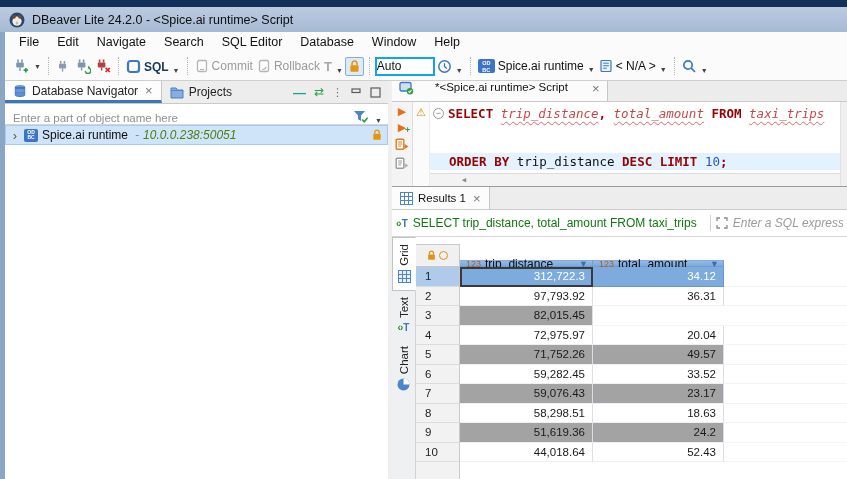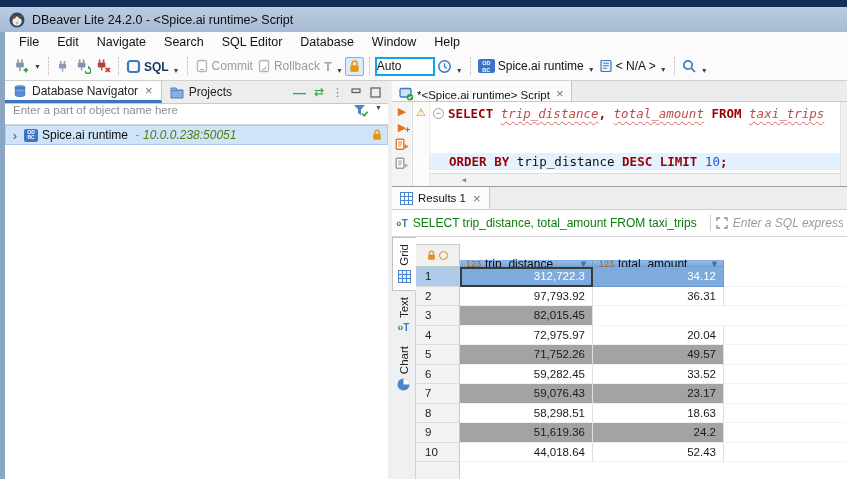--- a/index.html
+++ b/index.html
@@ -39,34 +39,34 @@
 
   
   .view-tabs { height:23px; background:#ededed; border-bottom:1px solid #c9c9c9; display:flex; align-items:stretch; }
   .view-tab { display:flex; align-items:center; gap:5px; padding:0 8px; font-size:12px; color:#222; }
   .view-tab.active { background:#fdfdfd; border-right:1px solid #c6c6c6; border-bottom:3px solid #3d76c0; }
   .view-tab .close { font-size:13px; color:#777; margin-left:2px; }
   .strip-icons { margin-left:auto; display:flex; align-items:center; gap:8px; padding-right:7px; }
   .icon-minus { color:#17a398; font-weight:bold; font-size:13px; }
   .icon-link { color:#2f9e44; font-size:12px; }
   .icon-dots { color:#666; font-size:11px; letter-spacing:0; }
-  .filter-row { height:21px; border-bottom:1px solid #d6d6d6; display:flex; align-items:flex-start; padding:0 6px 0 8px; gap:5px; }
+  .filter-row { height:21px; border-bottom:1px solid #d6d6d6; display:flex; align-items:flex-end; padding:0 6px 0 8px; gap:5px; }
   .filter-input { border:none; outline:none; flex:1; font-family:"Liberation Sans",sans-serif; font-size:11.5px; color:#333; }
   .filter-input::placeholder { color:#8f8f8f; }
   .tree { flex:1; background:#fff; }
   .tree-item { height:20px; display:flex; align-items:center; gap:4px; padding:0 5px 0 4px; background:#cfe4f9; border:1px solid #aac9ec; }
   .expander { color:#555; font-size:13px; width:10px; text-align:center; }
   .tree-name { font-size:12px; color:#0d0d0d; }
   .tree-dash { font-size:12px; color:#8a8a8a; font-style:italic; margin-left:3px; }
   .tree-addr { font-size:12px; color:#4d7c0f; font-style:italic; }
   .tree-spacer { flex:1; }
 
   
   .editor-tabs { height:21px; background:#ececec; border-bottom:1px solid #c9c9c9; display:flex; }
-  .editor-tab { display:flex; align-items:flex-end; gap:3px; padding:0 7px; background:#fbfbfb; border-right:1px solid #c6c6c6; font-size:11.5px; color:#111; }
+  .editor-tab { display:flex; align-items:flex-start; gap:21px; padding:0 7px; background:#fbfbfb; border-right:1px solid #c6c6c6; font-size:11.5px; color:#111; }
   .editor-tab .close { font-size:13px; color:#777; margin-left:3px; }
   .editor-body { height:84px; display:flex; background:#fff; }
   .edit-toolstrip { width:21px; background:#f4f4f4; border-right:1px solid #dedede; display:flex; flex-direction:column; align-items:center; padding-top:4px; gap:5px; }
   .play { color:#e2711d; font-size:11px; line-height:11px; }
   .play-new { position:relative; }
   .play-new .plus { position:absolute; right:-4px; bottom:-3px; color:#2f9e44; font-size:9px; font-weight:bold; }
   .edit-ruler { width:17px; background:#fbfbfb; border-right:1px solid #ececec; padding-top:3px; text-align:center; }
   .warn { color:#d78f00; font-size:11px; }
   .edit-code { flex:1; position:relative; font-family:"DejaVu Sans Mono", monospace; font-size:12.5px; padding-top:3px; overflow:hidden; }
   .code-line { height:17px; line-height:17px; white-space:pre; display:flex; align-items:center; padding-left:3px; }

